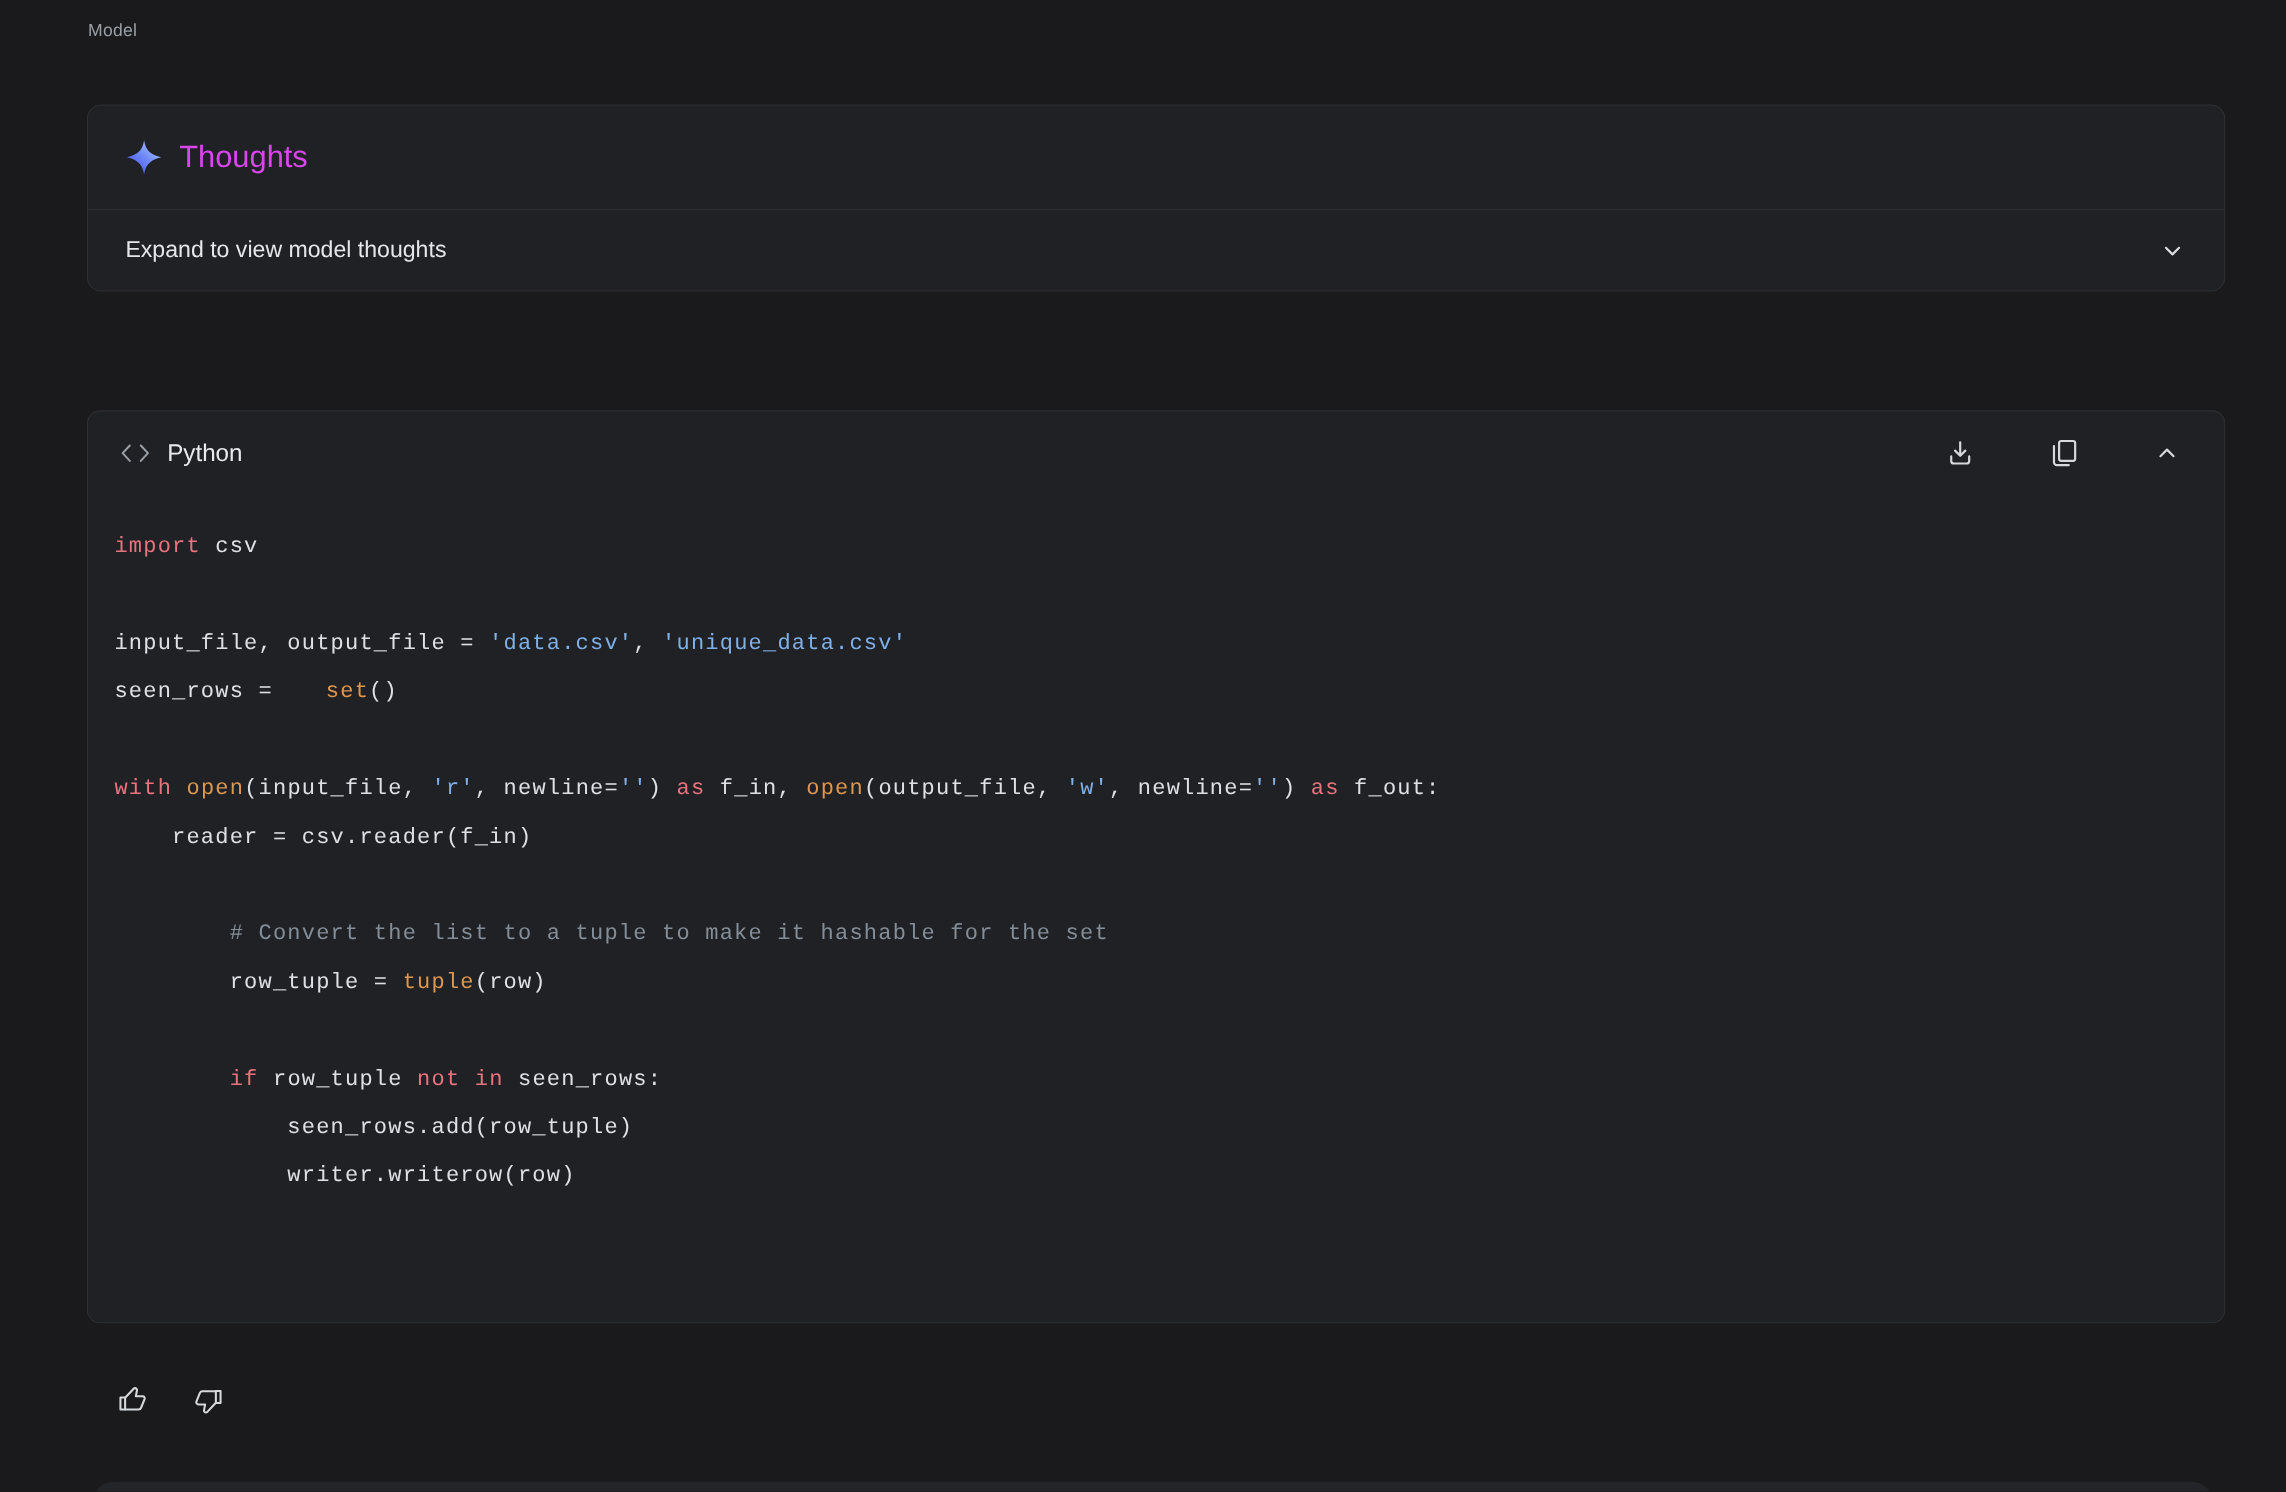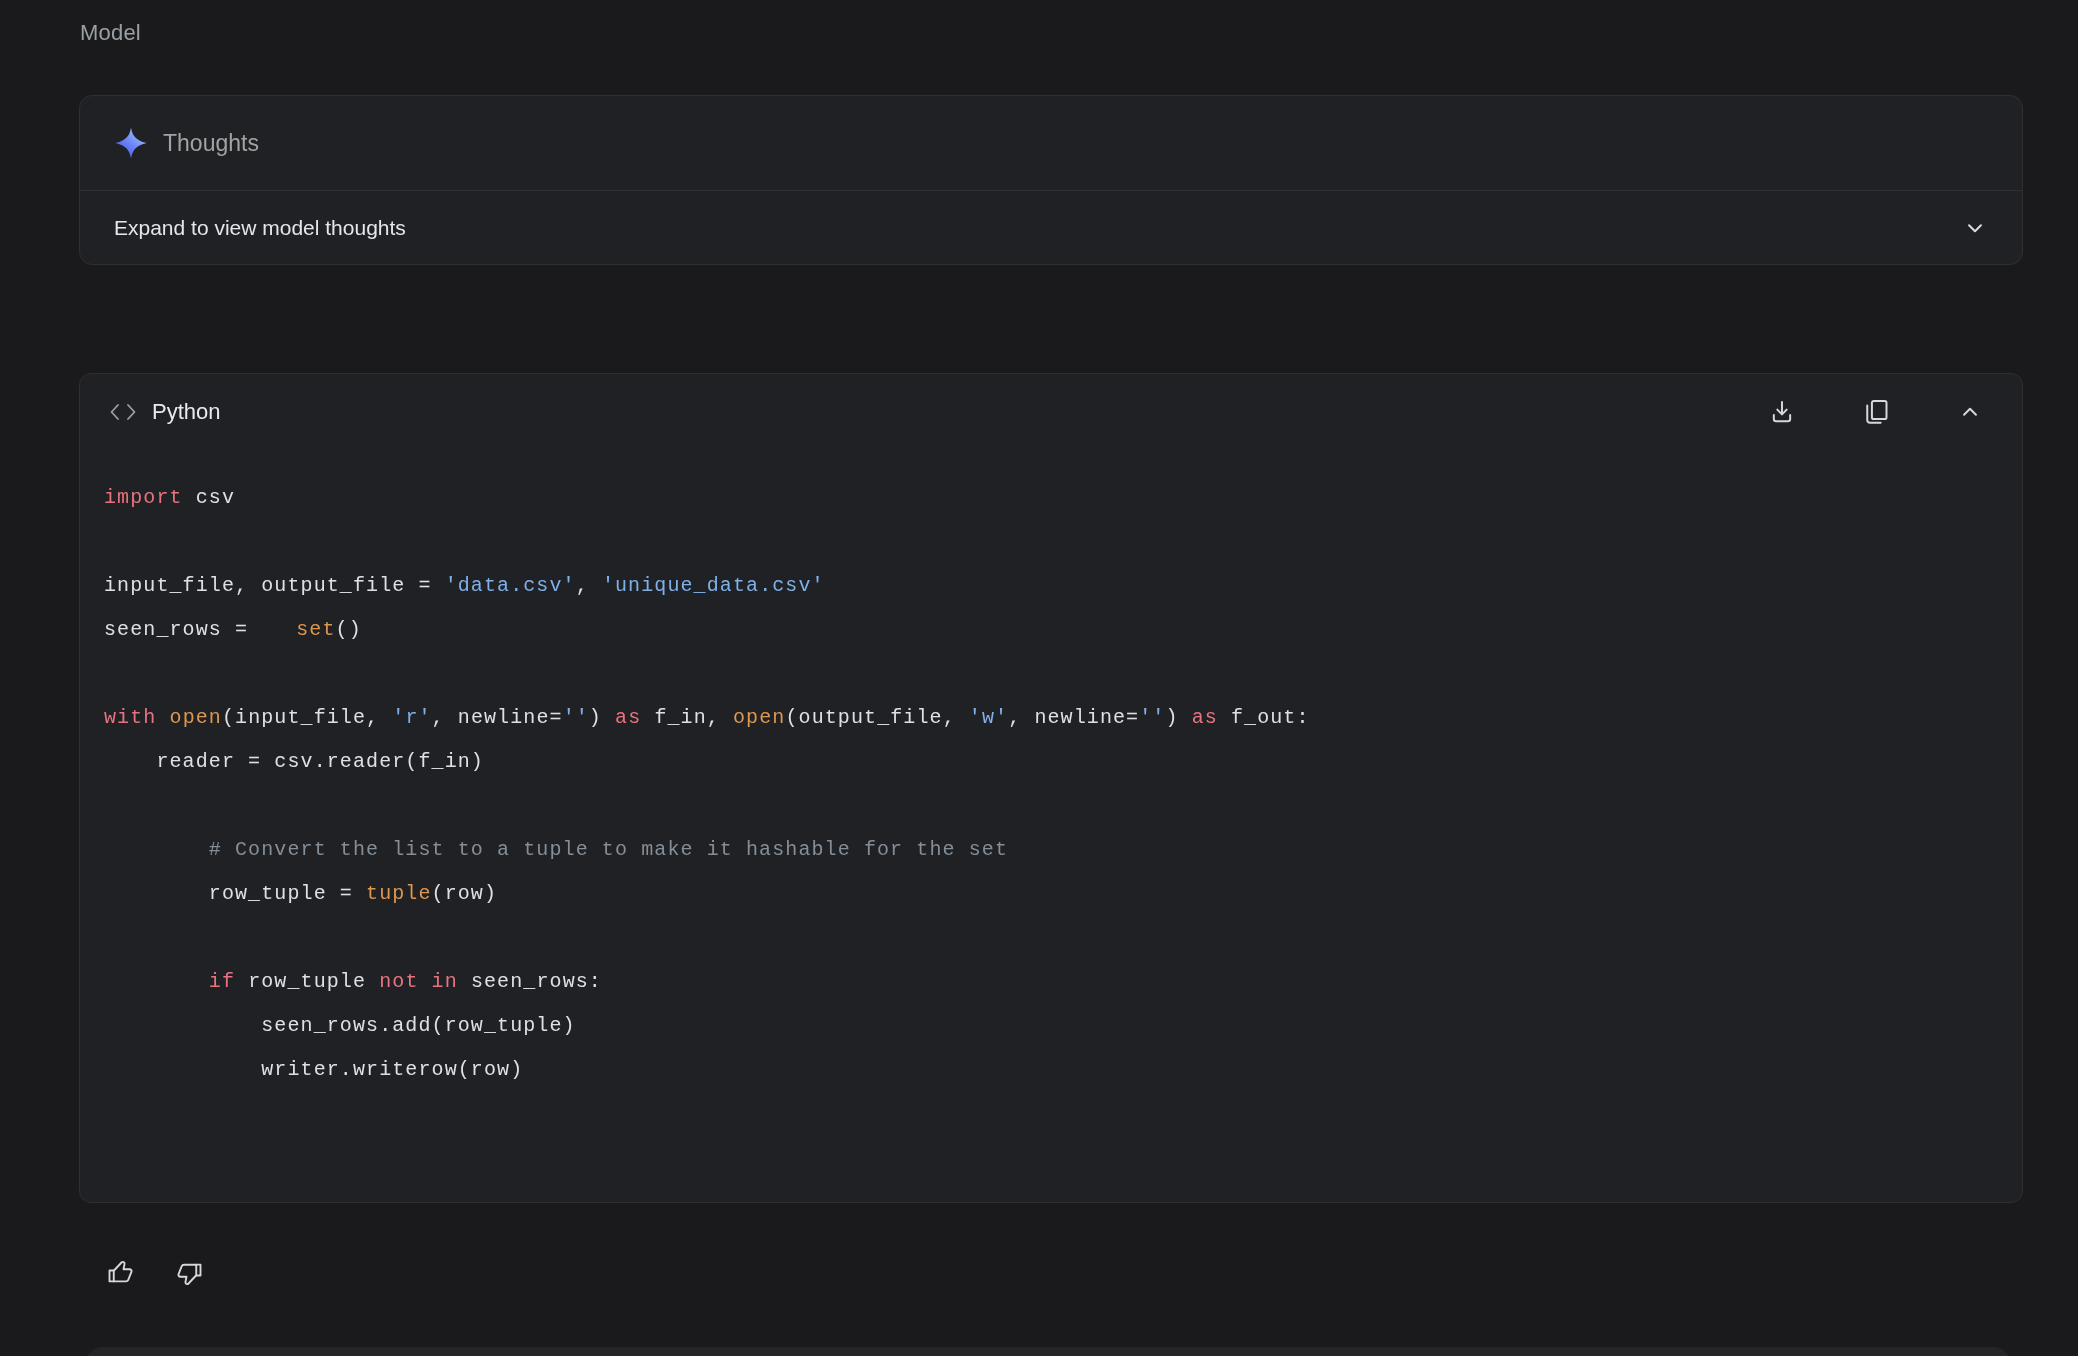--- a/index.html
+++ b/index.html
@@ -5,35 +5,35 @@
   * { margin: 0; padding: 0; box-sizing: border-box; }
   html, body {
     width: 2078px; height: 1356px;
     background: #1a1a1c;
     font-family: "Liberation Sans", sans-serif;
     overflow: hidden;
     position: relative;
   }
   .page-label {
     position: absolute; left: 80px; top: 20px;
-    font-size: 22px; color: #9aa0a6; letter-spacing: .2px;
+    font-size: 16px; color: #9aa0a6; letter-spacing: .2px;
   }
   .panel {
     position: absolute; left: 79px; width: 1944px;
     background: #202124;
     border: 1px solid #2e2f33;
     border-radius: 13px;
   }
   
   .thoughts-panel { top: 95px; height: 170px; }
   .thoughts-header {
     height: 94px; display: flex; align-items: center;
     padding: 0 34px; gap: 15px; cursor: pointer;
   }
-  .thoughts-title { font-size: 23px; font-weight: 500; color: #a3a3a3; }
+  .thoughts-title { font-size: 28px; font-weight: 500; color: #d946ef; }
   .panel-divider { height: 1px; background: #2e2f33; width: 100%; }
   .expand-row {
     height: 73px; display: flex; align-items: center;
     padding: 0 34px; cursor: pointer;
   }
   .expand-label { font-size: 21px; color: #e4e6e9; }
   .expand-row .spacer { flex: 1; }
   
   .code-panel { top: 373px; height: 830px; border-radius: 12px; }
   .code-header {

